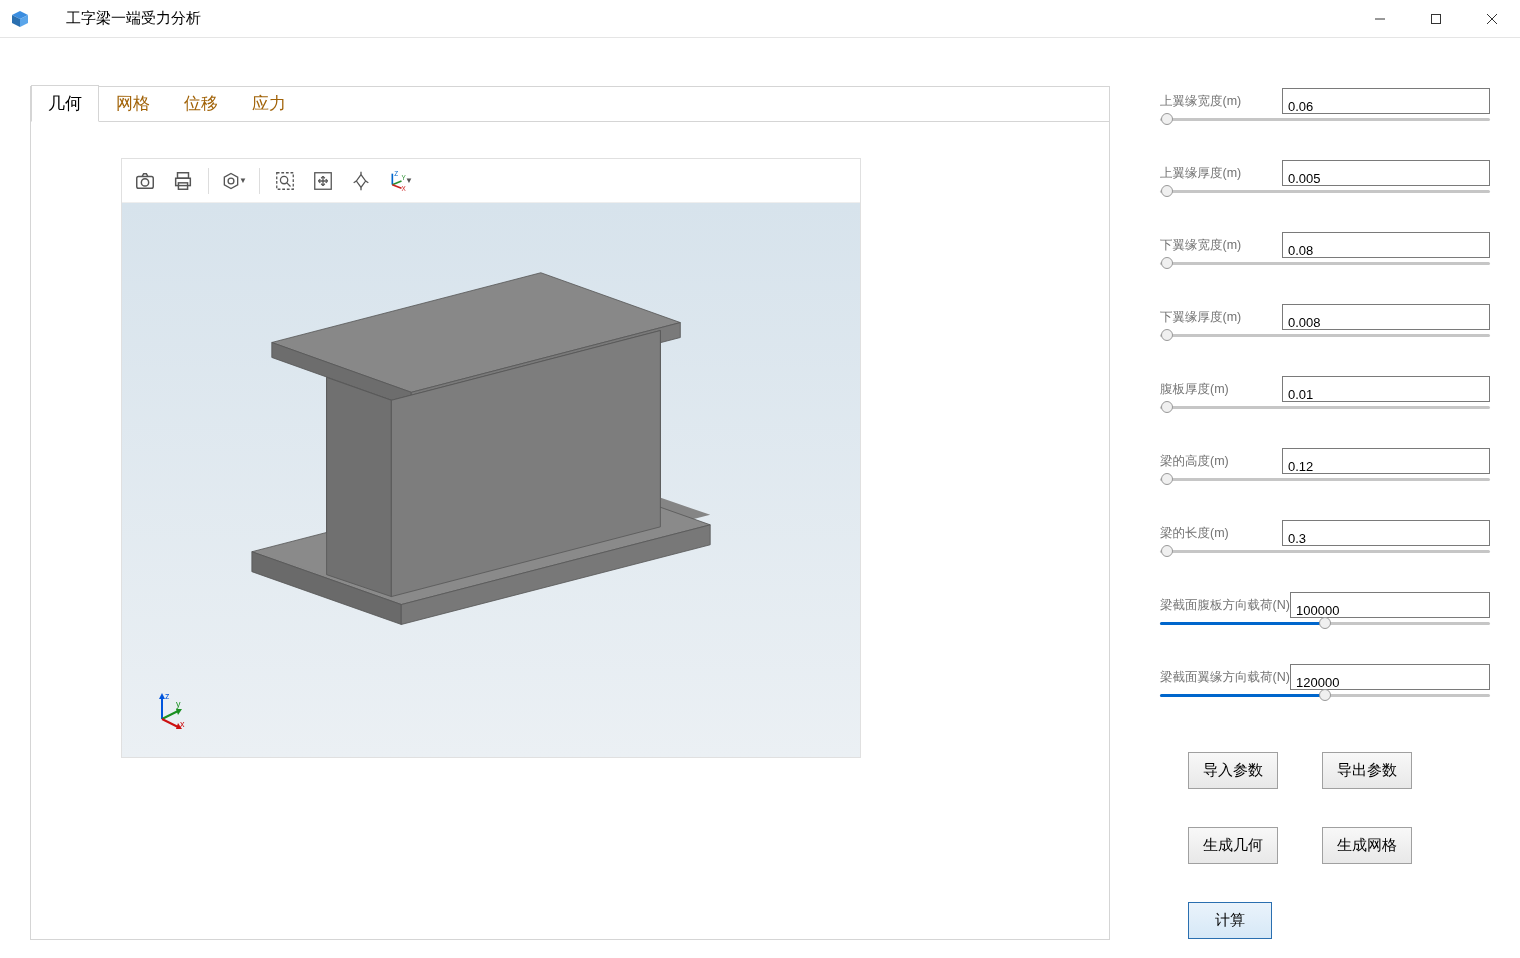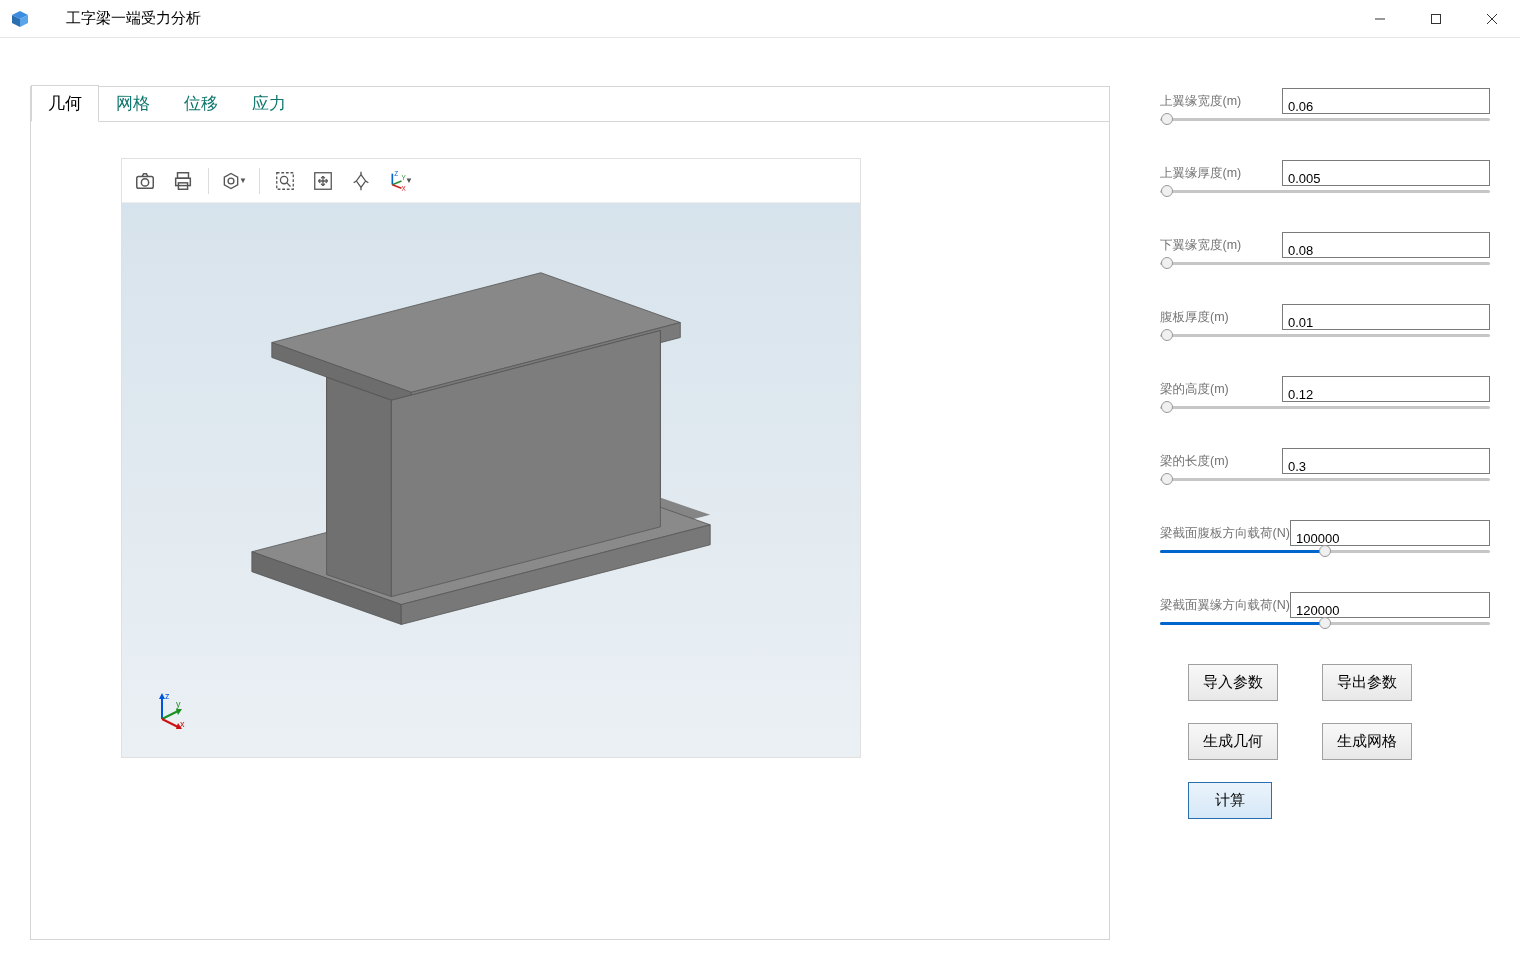--- a/index.html
+++ b/index.html
@@ -12,21 +12,21 @@
 .titlebar .win-controls { margin-left: auto; display: flex; }
 .titlebar .win-btn { width: 56px; height: 38px; display:flex; align-items:center; justify-content:center; font-size:14px; color:#333; }
 
 
 .app-body { display:flex; padding: 48px 30px 18px 30px; height: calc(958px - 38px); }
 
 .left-pane { flex: 1; border: 1px solid #d5d5d5; background:#fff; position:relative; padding:0; }
 .tabs { display:flex; border-bottom:1px solid #d5d5d5; margin-top:-1px; }
 .tab { padding: 6px 16px; font-size: 17px; border:1px solid transparent; margin-top:-1px; margin-bottom:-1px; cursor:pointer; }
 .tab.active { border:1px solid #d5d5d5; border-bottom:1px solid #fff; background:#fff; }
-.tab:not(.active) { color:#0f766e; }
+.tab:not(.active) { color:#a16207; }
 
 .viewer-wrapper { padding: 36px 80px 30px 90px; }
 .viewer { background:#fff; border:1px solid #e0e0e0; width: 740px; height:600px; position:relative; }
 .toolbar { height: 44px; display:flex; align-items:center; padding: 0 6px; gap: 4px; border-bottom:1px solid #eee; }
 .tool-btn { width:34px; height:34px; display:flex; align-items:center; justify-content:center; color:#555; }
 .tool-sep { width:1px; height:26px; background:#ddd; margin: 0 4px; }
 .tool-dropdown { display:flex; align-items:center; }
 .tool-dropdown .caret { font-size: 8px; margin-left: -2px; color:#555;}
 
 .canvas { position: absolute; top:44px; left:0; right:0; bottom:0; background: linear-gradient(#d7e3ec, #ebf0f4); }
@@ -38,21 +38,21 @@
 .param-head { display:flex; align-items:center; }
 .param-label { width: 122px; font-size: 12.5px; color:#737373; }
 .param-input { flex:1; height:16px; border:1px solid #7a7a7a; background:#fff; font-size:13px; padding: 12px 5px; font-family: inherit; overflow:hidden; line-height:11px; }
 .slider { position:relative; height:18px; margin-top: 0px; }
 .slider-track { position:absolute; top:4px; left:0; right:0; height:3px; background:#c6c6c6; border-radius:2px; }
 .slider-track-fill { position:absolute; top:4px; left:0; height:3px; background:#0066cc; border-radius:2px; }
 .slider-thumb { position:absolute; top:-1px; width:12px; height:12px; background:#f0f0f0; border:1px solid #999; border-radius:50%; transform:translateX(-50%); }
 
 .button-row { display:flex; gap: 44px; margin-top: 18px; margin-bottom: 22px; padding-left: 28px;}
 .button-row.single { gap:0; }
-.btn { border:1px solid #a0a0a0; background: linear-gradient(#f8f8f8,#e8e8e8); padding: 8px 14px; font-size: 15px; cursor:pointer; font-family:inherit;}
+.btn { border:1px solid #a0a0a0; background: linear-gradient(#f8f8f8,#e8e8e8); padding: 8px 14px; font-size: 15px; cursor:pointer; font-family:inherit;margin-top:16px;}
 .btn.active { border:1px solid #2a6fb0; background: linear-gradient(#eaf3fb,#d6e8f7); }
 
 </style>
 </head>
 <body>
 
 <div class="titlebar">
   <div class="app-icon">
     <svg width="20" height="20" viewBox="0 0 20 20">
       <polygon points="10,2 18,6 10,10 2,6" fill="#3a8de0"></polygon>
@@ -229,20 +229,30 @@
       <div class="param-head">
         <div class="param-label">下翼缘宽度(m)</div>
         <div class="param-input">0.08</div>
       </div>
       <div class="slider">
         <div class="slider-track"></div>
           <div class="slider-thumb" style="left:2%"></div>
       </div>
     </div>
 
+    <div class="param-row">
+      <div class="param-head">
+        <div class="param-label">下翼缘厚度(m)</div>
+        <div class="param-input">0.008</div>
+      </div>
+      <div class="slider">
+        <div class="slider-track"></div>
+          <div class="slider-thumb" style="left:2%"></div>
+      </div>
+    </div>
 
     <div class="param-row">
       <div class="param-head">
         <div class="param-label">腹板厚度(m)</div>
         <div class="param-input">0.01</div>
       </div>
       <div class="slider">
         <div class="slider-track"></div>
           <div class="slider-thumb" style="left:2%"></div>
       </div>

